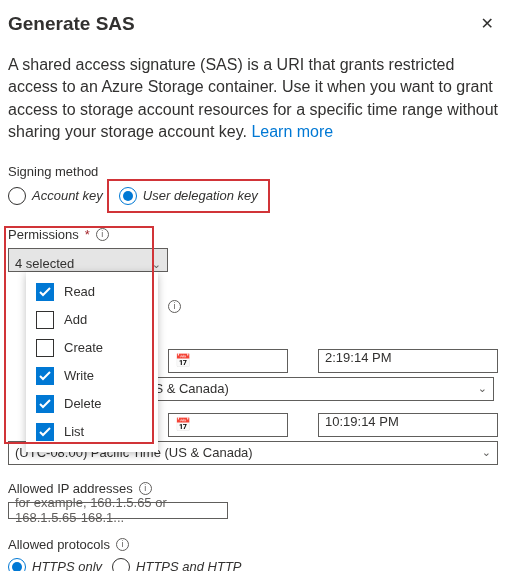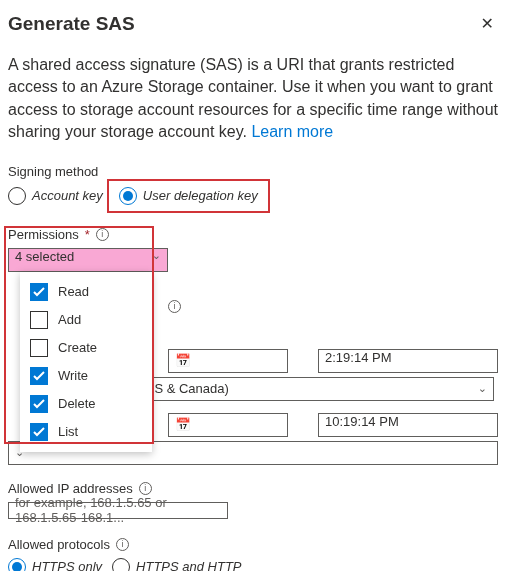--- a/index.html
+++ b/index.html
@@ -22,22 +22,22 @@
   .info-icon { display: inline-flex; width: 13px; height: 13px; border: 1px solid #605e5c; border-radius: 50%; align-items: center; justify-content: center; font-size: 9px; color: #605e5c; cursor: default; }
   .radio-row { display: flex; gap: 10px; align-items: center; margin-bottom: 20px; font-style: italic; }
   .radio { display: flex; align-items: center; gap: 6px; cursor: pointer; position: relative; }
   .radio-circle { width: 18px; height: 18px; border: 1px solid #323130; border-radius: 50%; display: flex; align-items: center; justify-content: center; background: #fff; }
   .radio-circle.sel { border: 1px solid #0078d4; }
   .radio-dot { width: 10px; height: 10px; background: #0078d4; border-radius: 50%; }
   .redbox1 { position: absolute; border: 2px solid #d13438; left: -6px; top: -6px; right: -6px; bottom: -6px; pointer-events: none; }
 
   .perm-wrap { position: relative; width: 160px; }
   .redbox2 { position: absolute; border: 2px solid #d13438; left: -4px; top: -22px; width: 150px; height: 218px; pointer-events: none; z-index: 3; }
-  .dropdown-trigger { width: 160px; height: 24px; border: 1px solid #605e5c; display: flex; align-items: flex-start; justify-content: space-between; padding: 0 6px; background: #f9a8d4; cursor: pointer; font-size: 13px; }
-  .dropdown-panel { position: absolute; top: 24px; left: 12px; width: 132px; background: #fff; box-shadow: 0 2px 8px rgba(0,0,0,0.25); padding: 6px 0; z-index: 2; }
+  .dropdown-trigger { width: 160px; height: 24px; border: 1px solid #605e5c; display: flex; align-items: flex-end; justify-content: space-between; padding: 0 6px; background: #e5e5e5; cursor: pointer; font-size: 13px; }
+  .dropdown-panel { position: absolute; top: 24px; left: 18px; width: 132px; background: #fff; box-shadow: 0 2px 8px rgba(0,0,0,0.25); padding: 6px 0; z-index: 2; }
   .perm-item { display: flex; align-items: center; gap: 10px; padding: 5px 10px; cursor: pointer; font-size: 13px; }
   .chk { width: 18px; height: 18px; border: 1px solid #323130; display: flex; align-items: center; justify-content: center; background: #fff; }
   .chk.on { background: #0078d4; border-color: #0078d4; color: #fff; }
   .chk svg { width: 12px; height: 10px; }
   .field-row-right { margin-left: 160px; display: flex; align-items: center; gap: 6px; margin-bottom: 4px; }
   .date-input, .time-input { border: 1px solid #605e5c; height: 24px; background: #fff; display: flex; align-items: center; padding: 0 6px; font-size: 13px; }
   .time-input { flex: 1; display: flex; align-items: flex-start; gap: 6px; margin-left: 24px; }
   .tz-select { width: 100%; height: 24px; border: 1px solid #605e5c; display: flex; align-items: center; justify-content: space-between; padding: 0 6px; background: #fff; cursor: pointer; font-size: 13px; }
   .tz-row-a { margin-left: 130px; margin-top: 4px; margin-bottom: 12px; display:flex; width: 356px; }
   .tz-row-b { margin-top: 4px; margin-bottom: 16px; }
@@ -158,20 +158,21 @@
 <div class="field-row-right">
   <div class="date-input" style="width:120px;">
     <span class="cal-icon">📅</span>
   </div>
   <div class="time-input" style="width:200px;">
     <span>10:19:14 PM</span>
   </div>
 </div>
 <div class="tz-row-b">
   <div class="tz-select">
+    <span class="tz-txt">(UTC-08:00) Pacific Time (US &amp; Canada)</span>
     <span class="chev">⌄</span>
   </div>
 </div>
 
 <div class="section-label">
   <span>Allowed IP addresses</span>
   <span class="info-icon">i</span>
 </div>
 <div class="ip-input">
   <span>for example, 168.1.5.65 or 168.1.5.65-168.1...</span>

